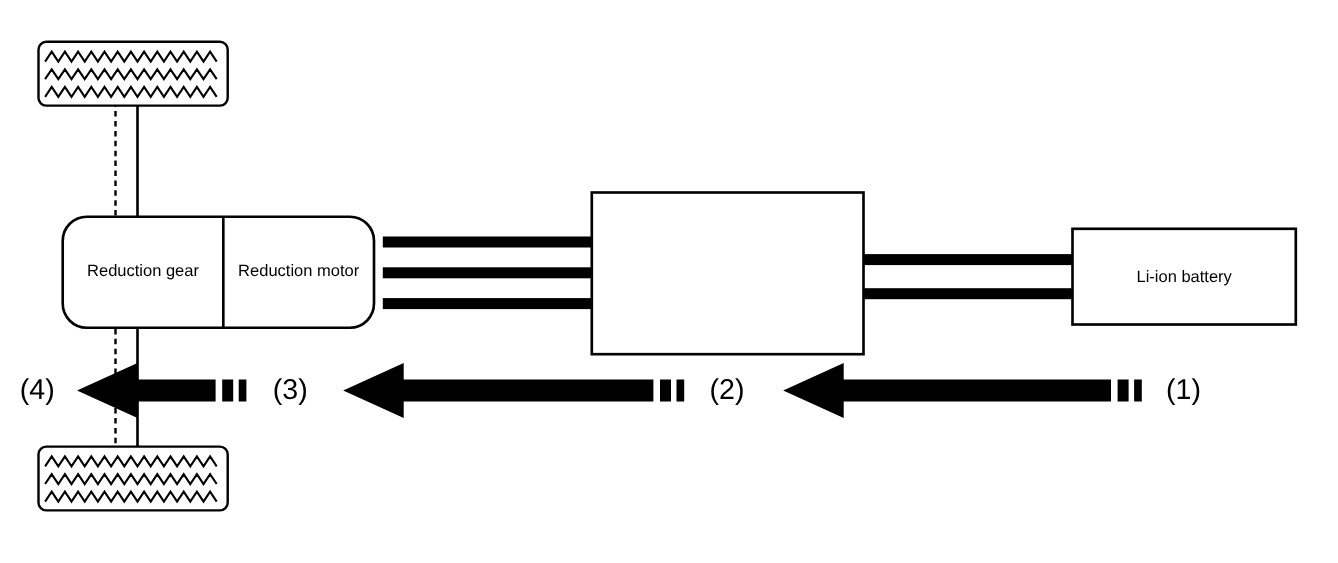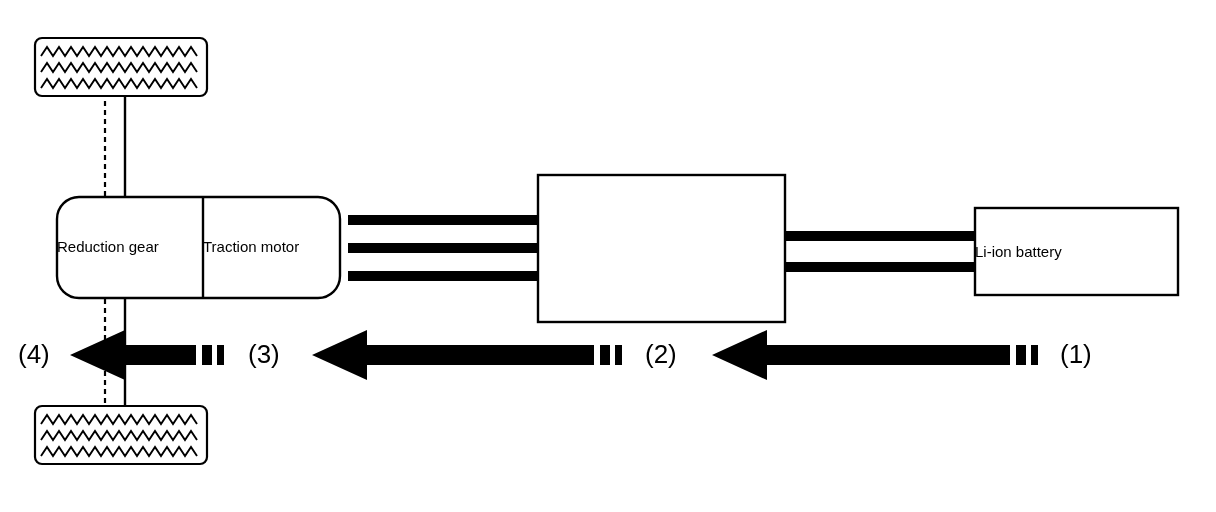--- a/index.html
+++ b/index.html
@@ -24,20 +24,21 @@
     top: 0;
     width: 1216px;
     height: 512px;
   }
   .box-label {
     position: absolute;
     color: #000000;
     font-size: 15px;
     font-family: "Liberation Sans", sans-serif;
     white-space: nowrap;
+    text-align: center;
     line-height: 1;
     letter-spacing: 0px;
   }
   .step-label {
     position: absolute;
     color: #000000;
     font-size: 26px;
     font-family: "Liberation Sans", sans-serif;
     white-space: nowrap;
     line-height: 1;
@@ -121,21 +122,21 @@
 
     <g>
       <polygon points="70,355 125,330 125,345 196,345 196,365 125,365 125,380" fill="#000000"></polygon>
       <rect x="202" y="345" width="10" height="20" fill="#000000"></rect>
       <rect x="217" y="345" width="7" height="20" fill="#000000"></rect>
     </g>
   </svg>
 
   <div class="box-label" style="left:57px; top:239px; width:146px;">Reduction gear</div>
 
-  <div class="box-label" style="left:203px; top:239px; width:137px;">Traction motor</div>
+  <div class="box-label" style="left:203px; top:239px; width:137px;">Reduction motor</div>
 
 
   <div class="box-label" style="left:975px; top:244px; width:203px;">Li-ion battery</div>
 
   <div class="step-label" style="left:18px; top:341px;">(4)</div>
 
   <div class="step-label" style="left:248px; top:341px;">(3)</div>
 
   <div class="step-label" style="left:645px; top:341px;">(2)</div>
 

